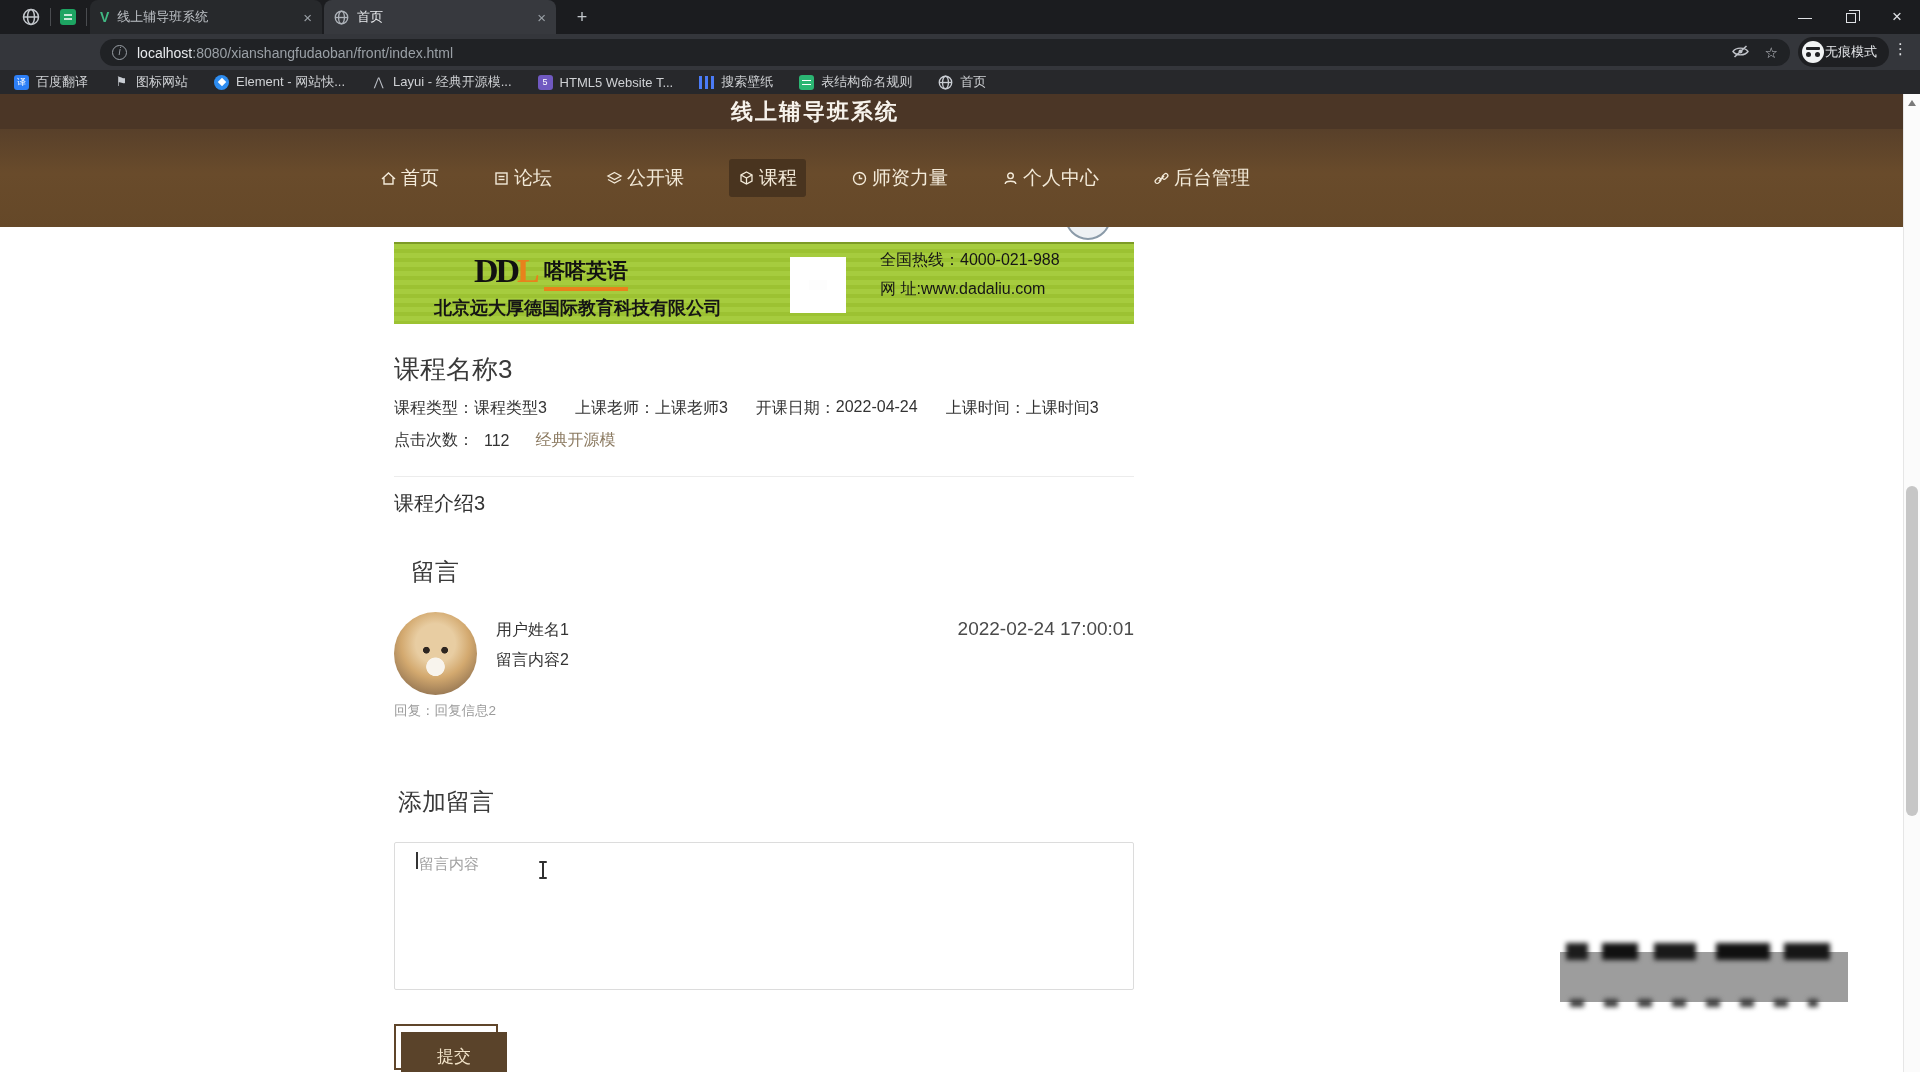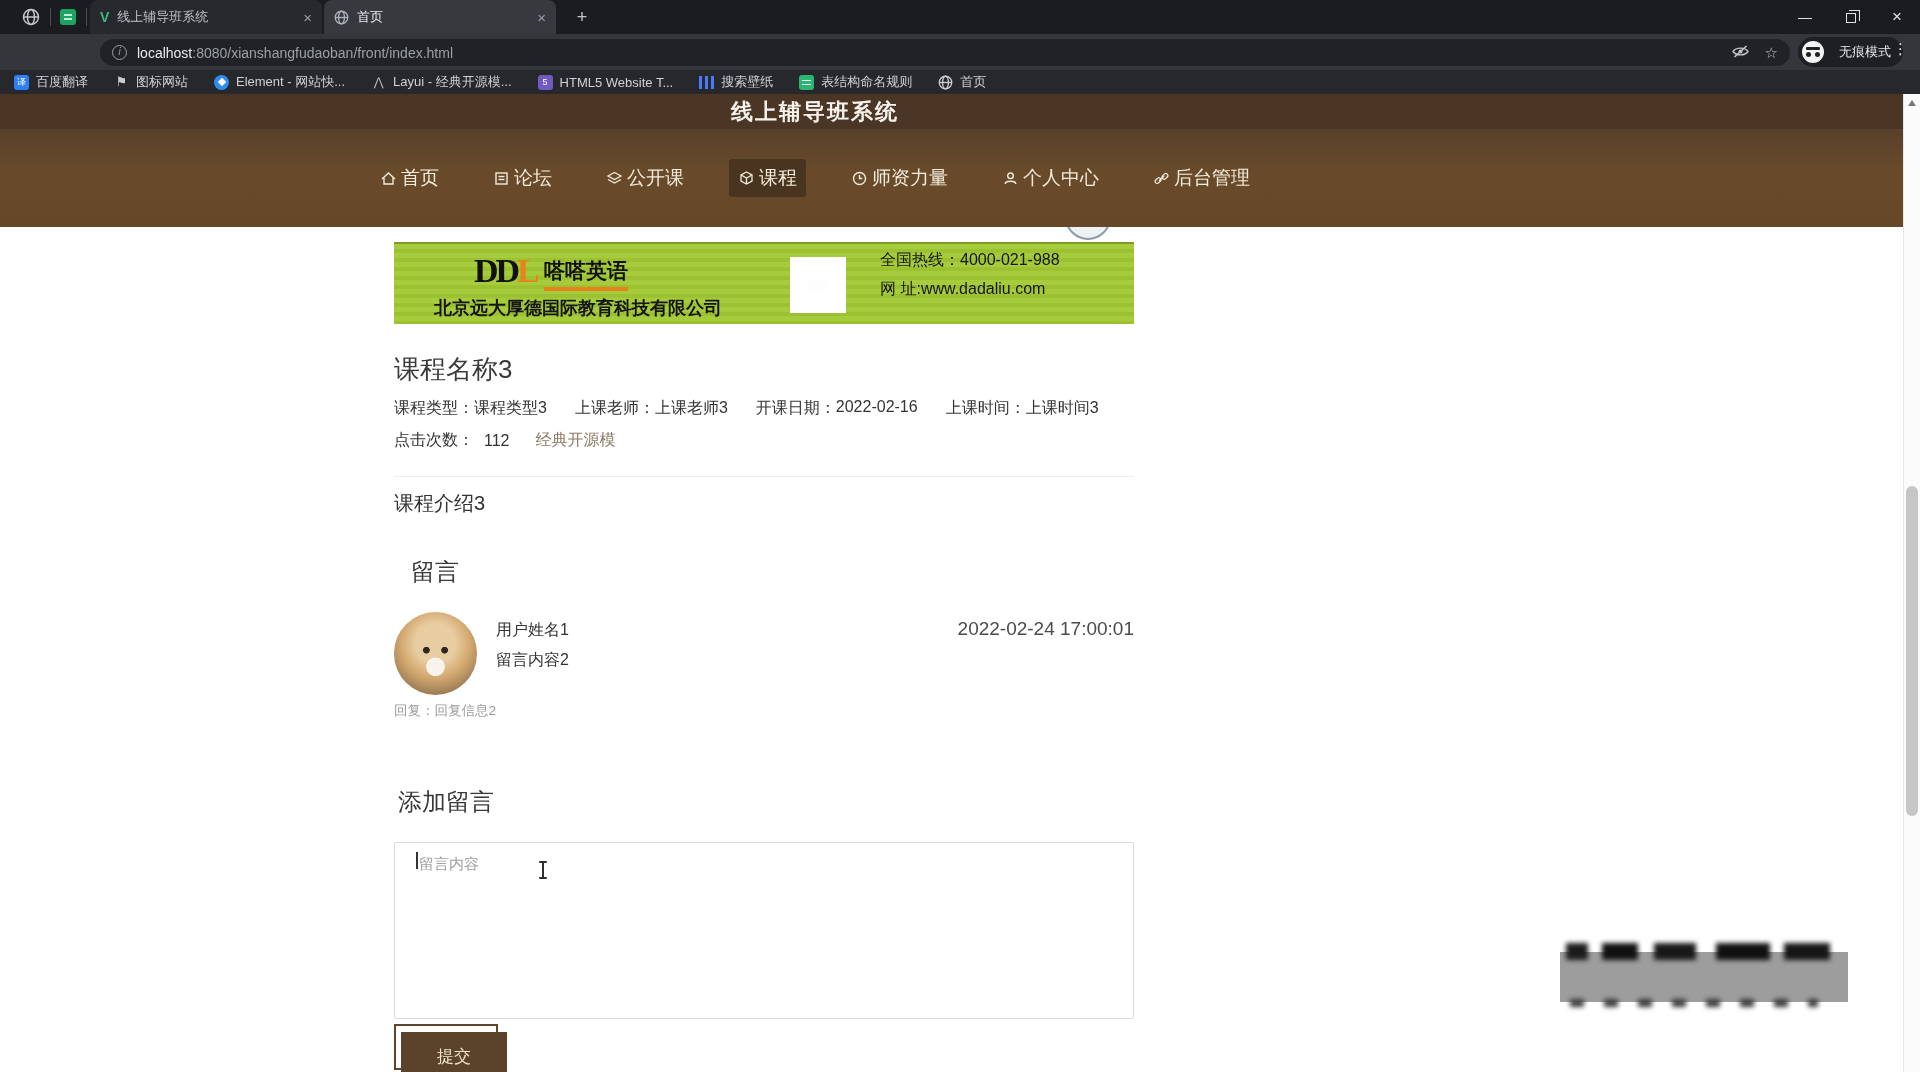--- a/index.html
+++ b/index.html
@@ -33,21 +33,21 @@
   .url { margin-left:10px; font-size:14px; white-space:nowrap; flex:1; }
   .url .host { color:#e8eaed; }
   .url .rest { color:#9aa0a6; }
   .eye-ico, .star-ico { color:#c0c3c9; font-size:15px; margin-left:16px; flex:none; }
   .incog { left:1798px; top:37px; height:30px; background:#1e1f22; border-radius:15px;
     display:flex; align-items:center; padding:0 12px 0 4px; }
   .spy { width:22px; height:22px; border-radius:50%; background:#f1f3f4; position:relative; flex:none; }
   .spy:before { content:""; position:absolute; left:4px; top:6px; width:14px; height:3px; background:#202124; border-radius:1px; }
   .spy:after { content:""; position:absolute; left:4px; top:11px; width:5px; height:5px; border-radius:50%;
     background:#202124; box-shadow:9px 0 0 #202124; }
-  .incog-label { color:#e8eaed; font-size:13px; margin-left:15px; white-space:nowrap; }
+  .incog-label { color:#e8eaed; font-size:13px; margin-left:1px; white-space:nowrap; }
   .dots { left:1893px; top:40px; color:#dfe1e5; font-size:15px; letter-spacing:0; }
 
   .bookmarks { left:0; top:70px; width:1920px; height:24px; background:#27282b;
     display:flex; align-items:center; padding-left:14px; gap:26px; }
   .bm { display:flex; align-items:center; gap:7px; }
   .bm-label { color:#cfd1d4; font-size:13px; white-space:nowrap; }
   .bmicon { width:15px; height:15px; border-radius:3px; flex:none; display:block;
     color:#fff; font-size:9px; line-height:15px; text-align:center; }
   .ic-translate { background:#2d7ff7; }
   .ic-flag { background:transparent; color:#c9cdd3; font-size:13px; line-height:14px; }
@@ -111,21 +111,21 @@
       radial-gradient(circle at 39% 46%, #2e2620 0 4.5%, rgba(0,0,0,0) 5.5%),
       radial-gradient(circle at 61% 46%, #2e2620 0 4.5%, rgba(0,0,0,0) 5.5%),
       radial-gradient(circle at 50% 38%, #e8cda2 0 30%, #d3a96f 52%, #9a7a55 78%, #6b553f 100%);
     background-color:#c9a369; }
   .cmt-name { left:496px; top:620px; font-size:16px; color:#333; }
   .cmt-content { left:496px; top:650px; font-size:16px; color:#333; }
   .cmt-time { left:834px; top:618px; width:300px; text-align:right; font-size:19px; color:#4a4a4a; }
   .cmt-reply { left:394px; top:702px; font-size:13.5px; color:#9a9a9a; }
 
   
-  .msg-box { left:394px; top:842px; width:740px; height:177px; border:1px solid #dcdcdc; border-radius:2px;
+  .msg-box { left:394px; top:842px; width:740px; height:148px; border:1px solid #dcdcdc; border-radius:2px;
     resize:none; font-family:inherit; font-size:15px; color:#333; padding:12px 14px 12px 24px; outline:none; }
   .msg-box::placeholder { color:#a0a0a0; }
   .fake-caret { left:416px; top:852px; width:1.5px; height:17px; background:#333; }
   .ibeam { left:538px; top:860px; width:10px; height:20px; }
   .ibeam:before { content:""; position:absolute; left:4px; top:2px; width:1.7px; height:16px; background:#2f2f2f; }
   .ibeam:after { content:""; position:absolute; left:1px; top:1px; width:8px; height:2px; background:#2f2f2f;
     box-shadow:0 16px 0 #2f2f2f; border-radius:1px; }
 
   .submit-ring { left:394px; top:1024px; width:104px; height:46px; border:2px solid #5f452a; background:transparent; }
   .submit-btn { left:401px; top:1032px; width:106px; height:48px; background:#5a432a; color:#f2e3c8;
@@ -332,21 +332,21 @@
 </div>
 
 <h1 class="abs course-title">课程名称3</h1>
 
 <div class="abs fields">
   <span class="fl">课程类型：</span>
   <span class="fv">课程类型3</span>
   <span class="fl">上课老师：</span>
   <span class="fv">上课老师3</span>
   <span class="fl">开课日期：</span>
-  <span class="fv">2022-02-16</span>
+  <span class="fv">2022-04-24</span>
   <span class="fl">上课时间：</span>
   <span class="fv">上课时间3</span>
 </div>
 
 <div class="abs clicks-row">
   <span>点击次数：</span>
   <span class="clicks-val">112</span>
   <a class="signup">经典开源模</a>
 </div>
 

